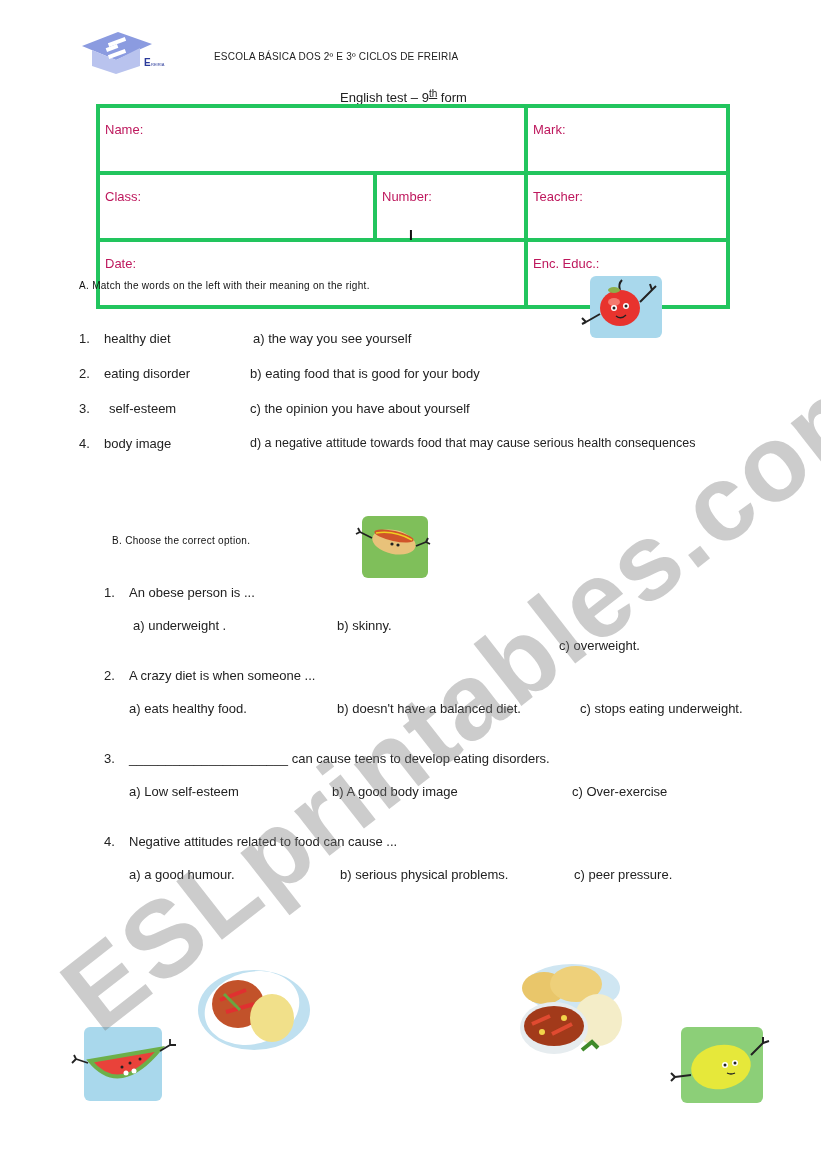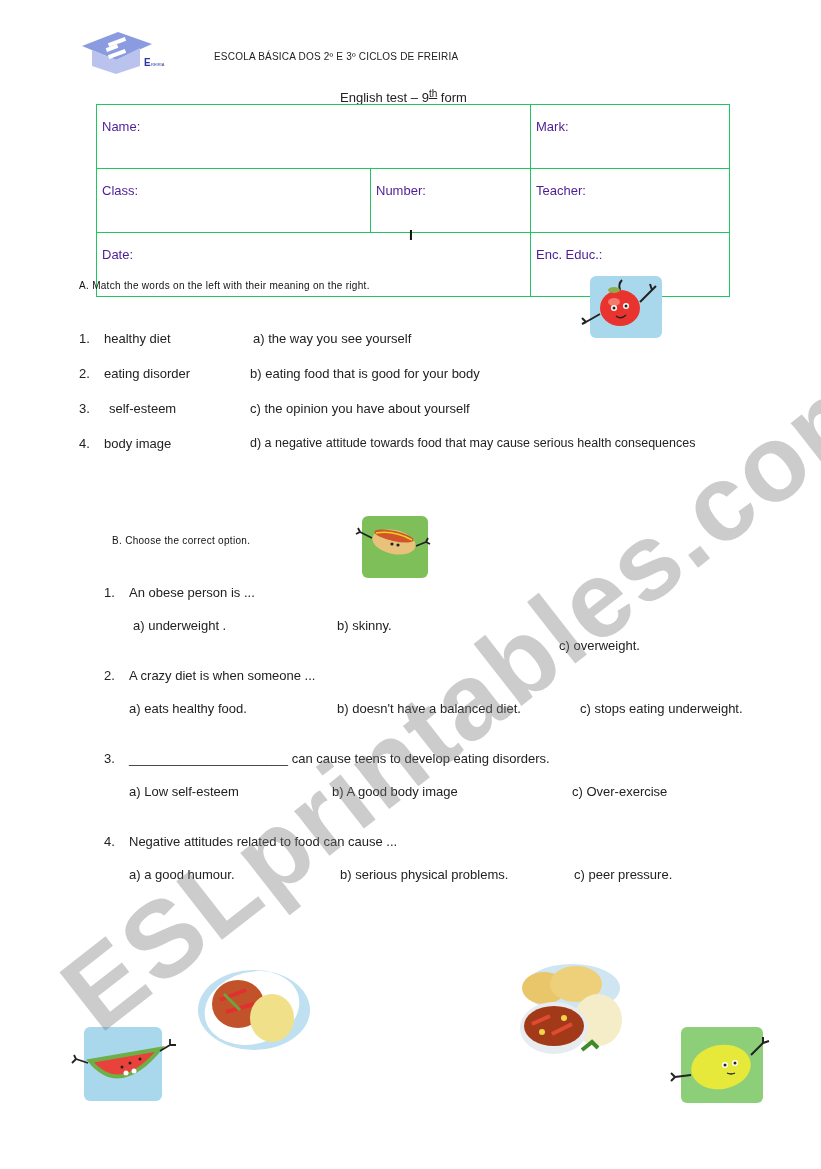--- a/index.html
+++ b/index.html
@@ -4,21 +4,21 @@
 <style>
   html, body { margin: 0; padding: 0; background: #ffffff; }
   body { width: 821px; height: 1169px; position: relative; overflow: hidden;
          font-family: "Liberation Sans", sans-serif; color: #111; }
   .abs { position: absolute; }
   .logo { left: 78px; top: 26px; width: 100px; height: 52px; }
   .school { left: 214px; top: 51px; font-size: 10px; letter-spacing: 0.2px; color: #222; }
   .subtitle { left: 340px; top: 88px; font-size: 13px; color: #222; }
   .subtitle sup { font-size: 10px; text-decoration: underline; }
   table.info { position: absolute; left: 96px; top: 104px; width: 634px; border-collapse: collapse; font-size: 13px; }
-  table.info td { border: 1px solid #22c55e; height: 35px; vertical-align: top; padding: 14px 5px; color: #4c1d95; }
+  table.info td { border: 4px solid #22c55e; height: 35px; vertical-align: top; padding: 14px 5px; color: #be185d; }
   .roman { left: 409px; top: 227px; font-size: 14px; font-weight: bold; }
   .heading { font-size: 10px; font-weight: normal; letter-spacing: 0.3px; }
   .row { font-size: 13px; color: #222; }
   .watermark { left: 60px; top: 560px; font-size: 108px; font-weight: bold; color: rgba(120,120,120,0.38);
                transform: rotate(-38deg); transform-origin: left top; white-space: nowrap; letter-spacing: 2px;
                pointer-events: none; }
   .clip { border-radius: 6px; }
 </style>
 </head>
 <body>

